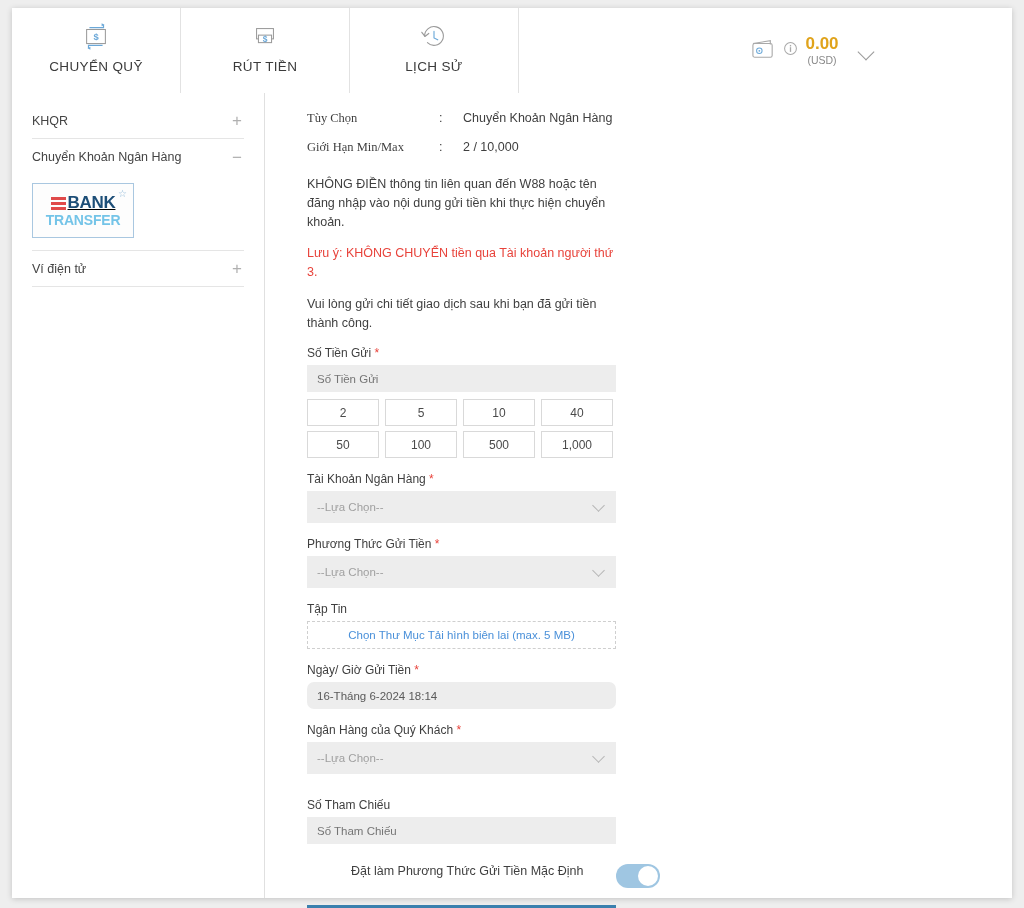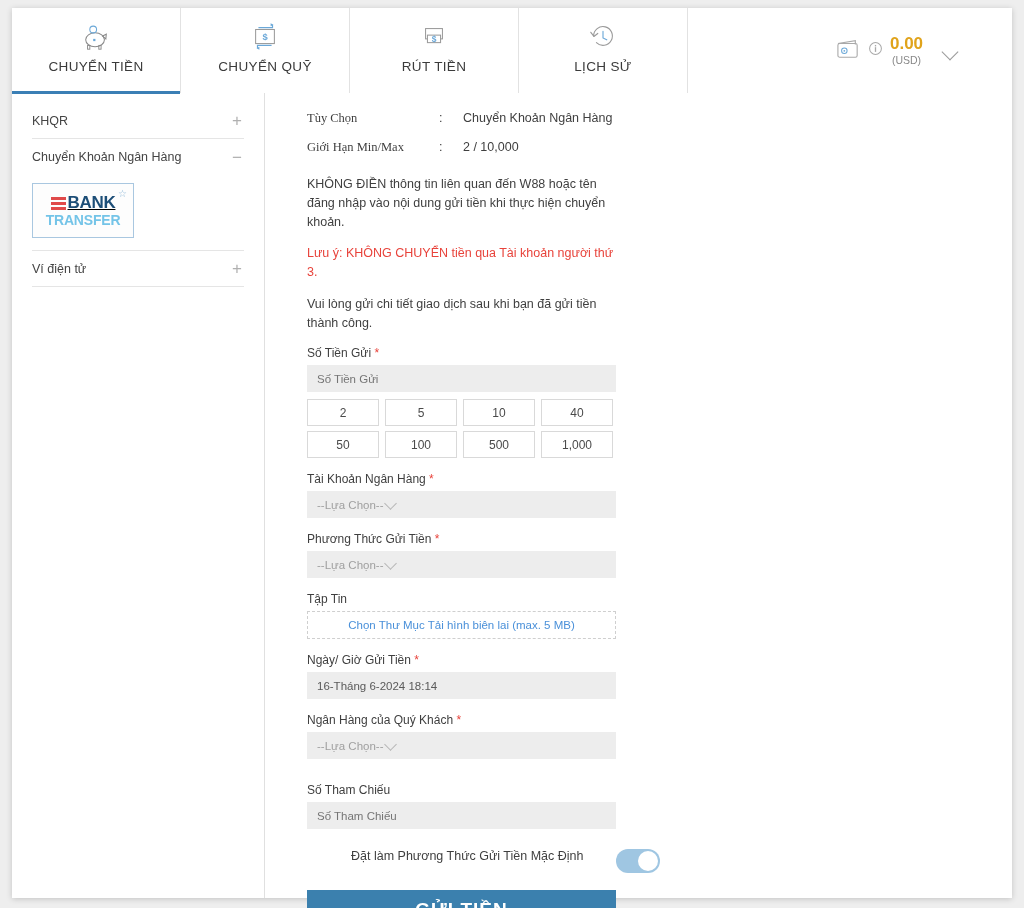--- a/index.html
+++ b/index.html
@@ -157,28 +157,29 @@
   .inp {
     width: 309px; height: 27px;
     background: #ededed;
     border: none;
     font-size: 11.5px;
     color: #b3b3b3;
     padding: 0 10px;
     display: flex; align-items: center;
     font-family: "Liberation Sans", sans-serif;
   }
-  .inp.filled { color: #5a5a5a; }
+  .inp.filled { color: #5a5a5a; border-radius: 7px; }
 
   .sel {
     width: 309px; height: 27px;
     background: #ededed;
     font-size: 11.5px; color: #a0a0a0;
-    padding: 4px 10px;
+    padding: 16px 10px;
     display: flex; align-items: center;
+    justify-content: space-between;
     cursor: pointer;
   }
   .sel .arrow { width:14px; height:8px; position:relative; }
   .sel .arrow::before {
     content:""; position:absolute; left:2px; top:-2px;
     width:8px; height:8px;
     border-right:1.4px solid #b6b6b6; border-bottom:1.4px solid #b6b6b6;
     transform: rotate(45deg);
   }
 
@@ -237,33 +238,20 @@
     font-family: "Liberation Sans", sans-serif;
   }
 </style>
 </head>
 <body>
 
 <div class="page">
 
   <div class="tabbar">
 
-    <div class="tab active">
-      <span class="ico">
-        <svg width="30" height="30" viewBox="0 0 32 32">
-          <ellipse cx="15" cy="19" rx="10" ry="7.5" fill="none" stroke="#8a8a8a" stroke-width="1.1"></ellipse>
-          <path d="M23 15 L27 13 L26.5 18 Z" fill="none" stroke="#8a8a8a" stroke-width="1.1"></path>
-          <circle cx="13" cy="8" r="3.6" fill="none" stroke="#6ba8d8" stroke-width="1.1"></circle>
-          <rect x="7" y="25" width="2.4" height="4" fill="none" stroke="#8a8a8a" stroke-width="1"></rect>
-          <rect x="19" y="25" width="2.4" height="4" fill="none" stroke="#8a8a8a" stroke-width="1"></rect>
-          <rect x="13" y="18" width="2.4" height="2.4" fill="#6ba8d8"></rect>
-        </svg>
-      </span>
-      <span class="lbl">CHUYỂN TIỀN</span>
-    </div>
 
     <div class="tab">
       <span class="ico">
         <svg width="30" height="30" viewBox="0 0 32 32">
           <rect x="6" y="8" width="20" height="15" fill="none" stroke="#9a9a9a" stroke-width="1.1"></rect>
           <text x="16" y="19" font-size="10" font-weight="bold" fill="#6ba8d8" text-anchor="middle" font-family="Liberation Sans">$</text>
           <path d="M9 6 L24 6 L24 3" fill="none" stroke="#6ba8d8" stroke-width="1.3"></path>
           <path d="M22 1.4 L25 3 L22 4.6 Z" fill="#6ba8d8"></path>
           <path d="M23 25 L8 25 L8 28" fill="none" stroke="#6ba8d8" stroke-width="1.3"></path>
           <path d="M10 29.6 L7 28 L10 26.4 Z" fill="#6ba8d8"></path>

